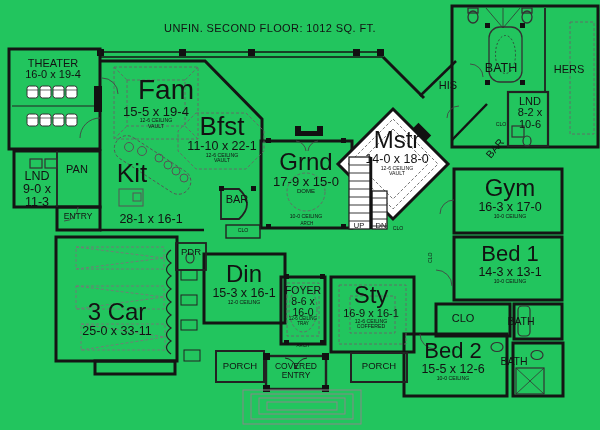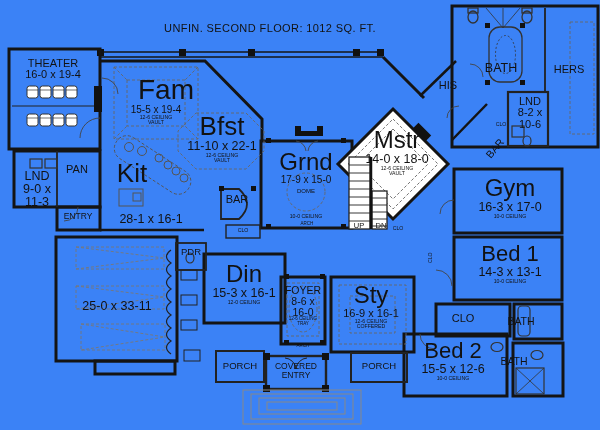--- a/index.html
+++ b/index.html
@@ -1,27 +1,27 @@
 <!DOCTYPE html>
 <html><head>
 <meta charset="utf-8">
 <style>
   html,body{margin:0;padding:0;background:#fff;}
-  #plan{position:relative;width:600px;height:430px;background:#3b82f6;overflow:hidden;
+  #plan{position:relative;width:600px;height:430px;background:#22c55e;overflow:hidden;
         font-family:"Liberation Sans",sans-serif;color:#121212;}
   #plan svg{position:absolute;left:0;top:0;}
   .lbl{position:absolute;transform:translateX(-50%);text-align:center;line-height:1.03;
        white-space:nowrap;color:#121212;}
   .lbl span{display:block;}
   .wrap{white-space:normal;margin:0 auto;}
   .title{letter-spacing:.4px;}
   .fz4{font-size:4.5px;} .fz5{font-size:5.2px;} .fz6{font-size:6px;}
   .fz7{font-size:7.5px;} .fz8{font-size:8.5px;} .fz9{font-size:9.5px;}
   .fz10{font-size:10.5px;} .fz11{font-size:11px;} .fz12{font-size:12.5px;}
-  .fz13{font-size:10px;} .fz22{font-size:22px;}
+  .fz13{font-size:13px;} .fz22{font-size:22px;}
   .fz24{font-size:24px;} .fz26{font-size:26px;} .fz28{font-size:28px;margin-left:20px;}
 </style>
 </head>
 <body>
 
 <div id="plan">
 
 <svg width="600" height="430" viewBox="0 0 600 430">
 
   <g stroke="#141414" fill="none">
@@ -366,20 +366,21 @@
   <span class="fz4">ARCH</span>
 </div>
 
 <div class="lbl" style="left:371px;top:283px">
   <span class="fz24">Sty</span>
   <span class="fz11">16-9 x 16-1</span>
   <span class="fz5 wrap" style="width:44px">12-6 CEILING COFFERED</span>
 </div>
 
 <div class="lbl" style="left:117px;top:300px">
+  <span class="fz24">3 Car</span>
   <span class="fz12">25-0 x 33-11</span>
 </div>
 
 <div class="lbl" style="left:240px;top:361px">
   <span class="fz9">PORCH</span>
 </div>
 <div class="lbl" style="left:296px;top:362px">
   <span class="fz8 wrap" style="width:50px">COVERED ENTRY</span>
 </div>
 <div class="lbl" style="left:379px;top:361px">

